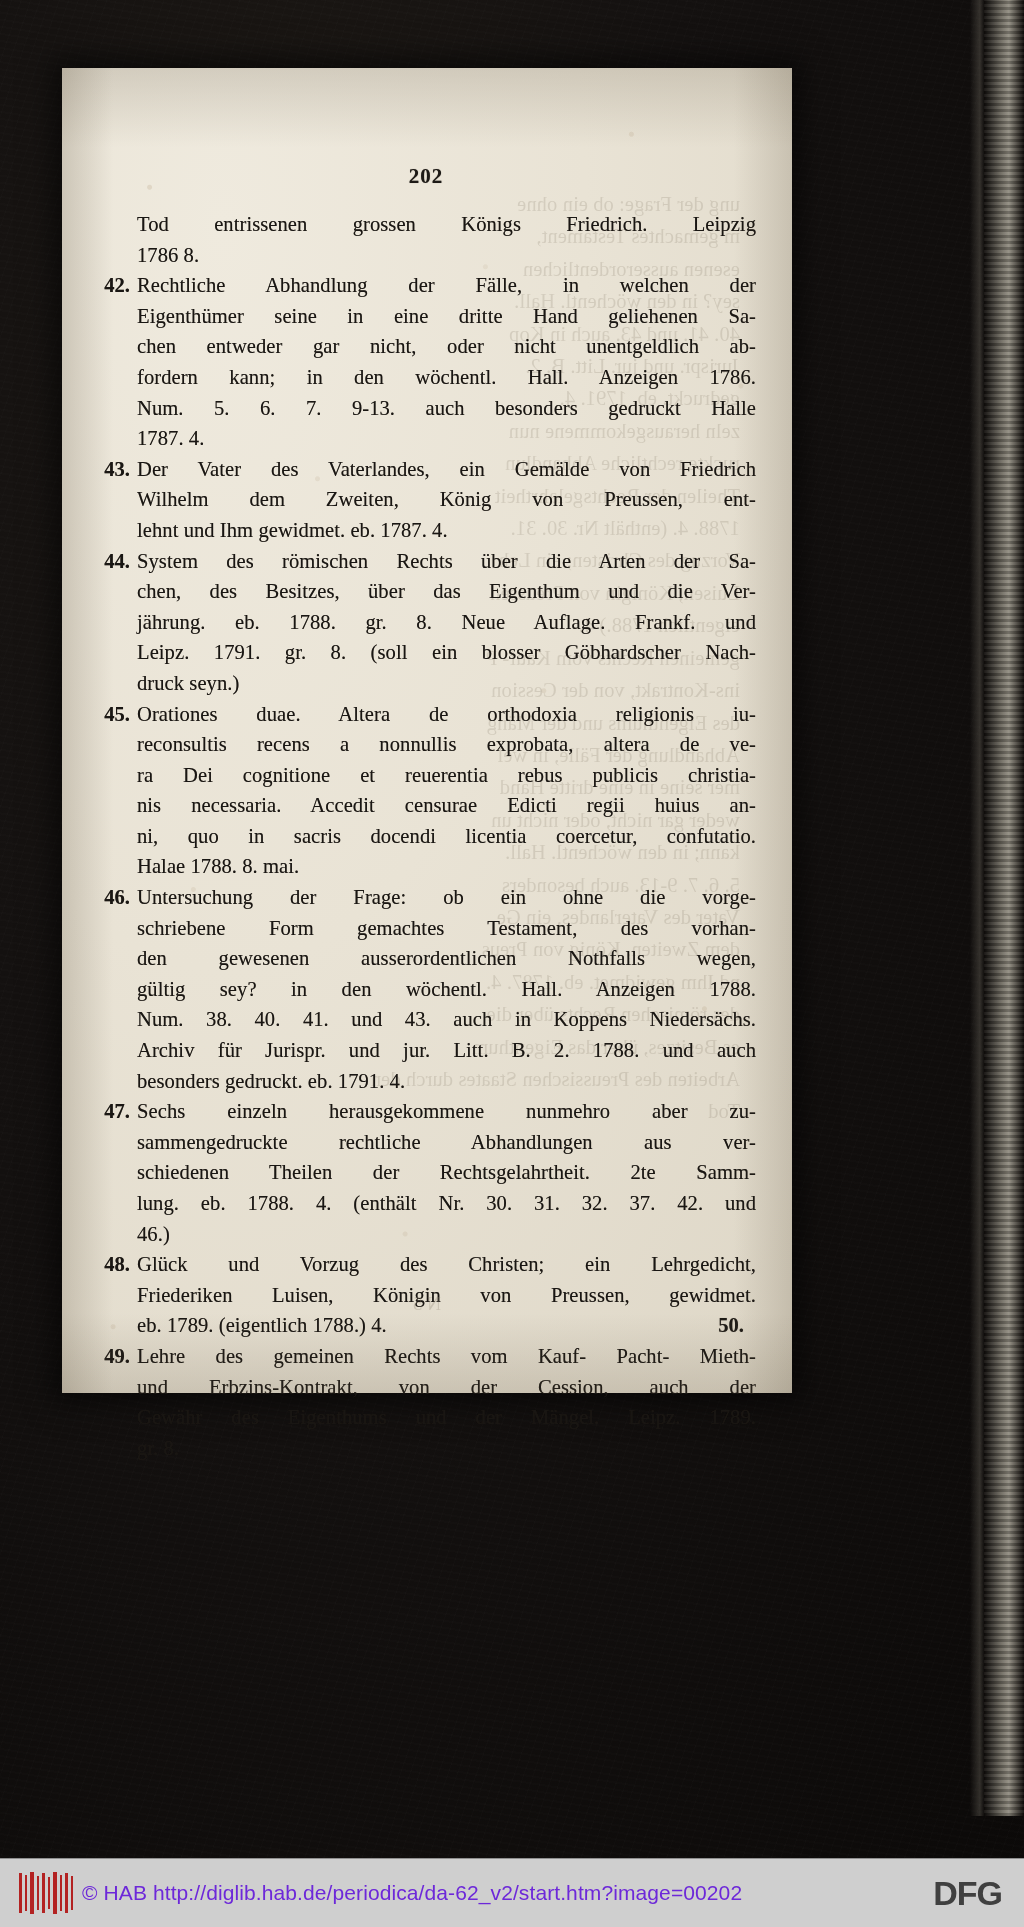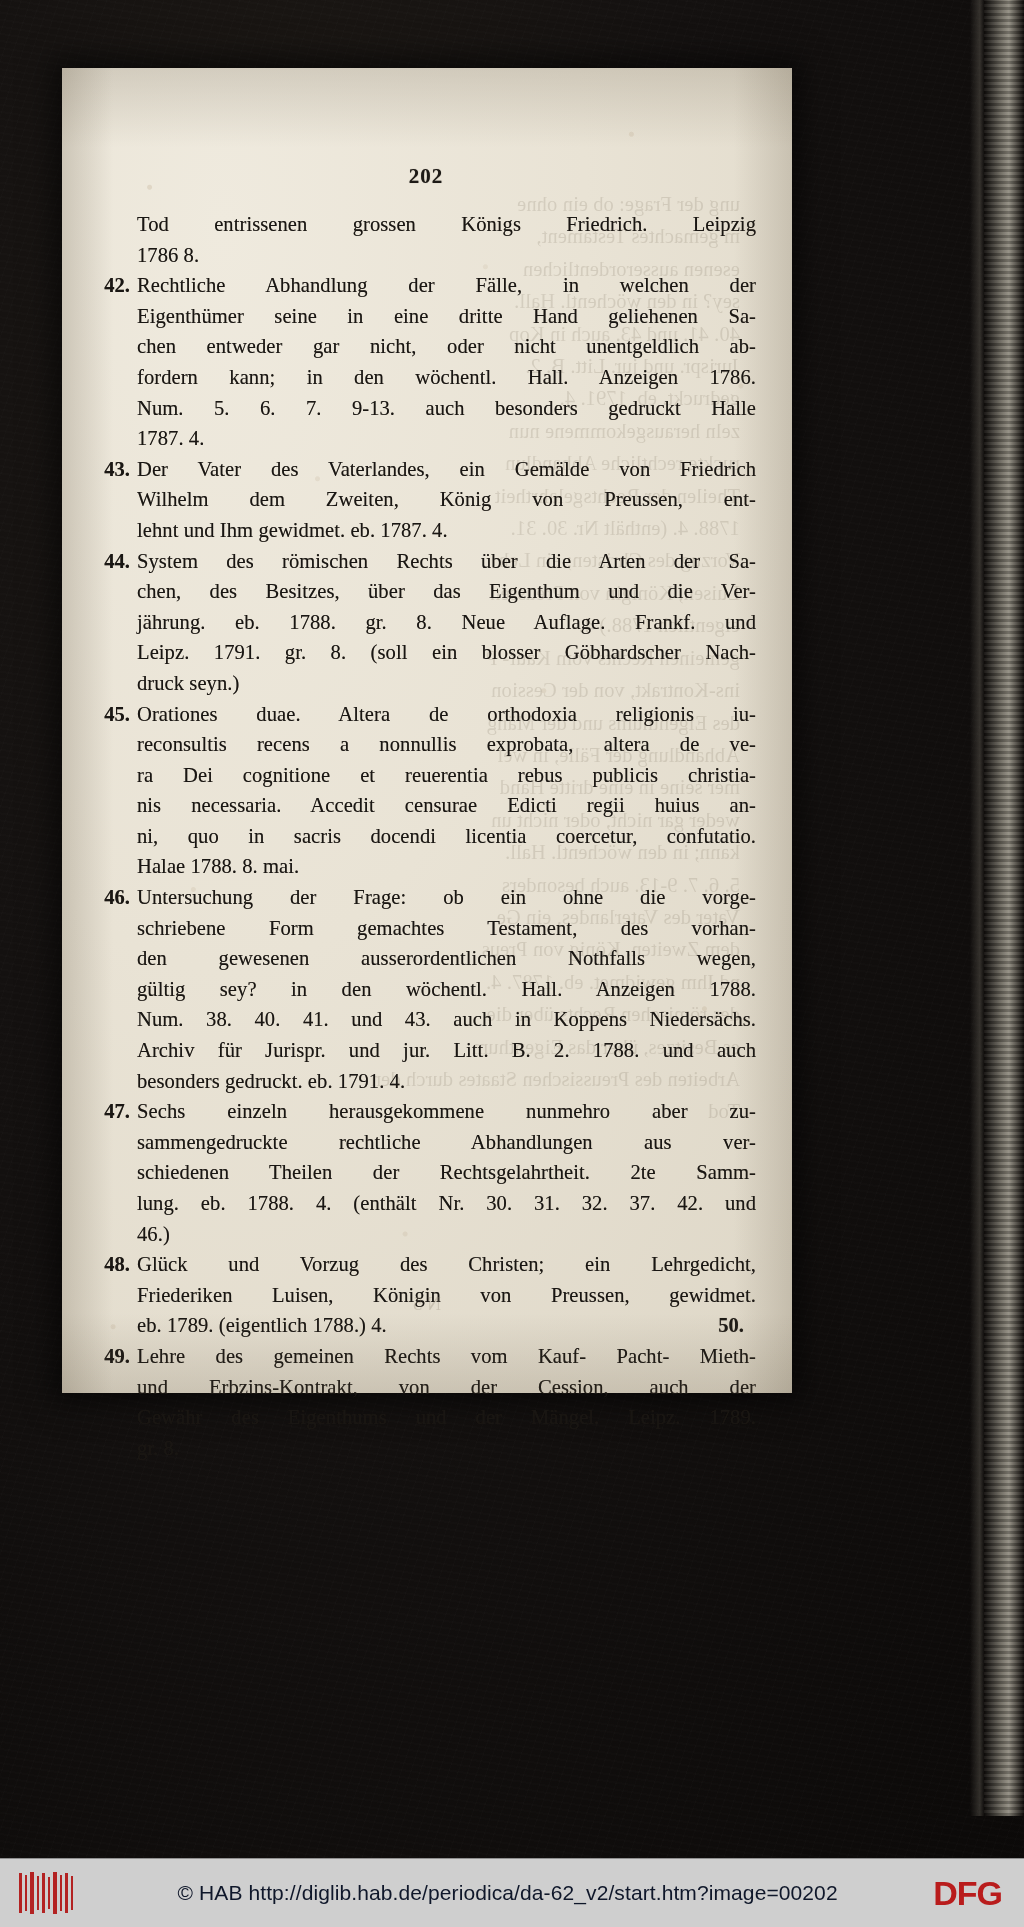--- a/index.html
+++ b/index.html
@@ -165,35 +165,35 @@
     border-top:1px solid #8f8f8f;
   }
   #hab-mark{
     width:72px;height:52px;margin-left:10px;
     flex:0 0 auto;
     display:flex;align-items:center;justify-content:center;
   }
   #hab-mark svg{display:block;}
   #footer-url{
     flex:1 1 auto;
-    text-align:center;
+    text-align:left;
     font-family:"Liberation Sans",sans-serif;
     font-size:21px;
-    color:#0f172a;
+    color:#6d28d9;
     letter-spacing:.1px;
     white-space:nowrap;
   }
   #dfg-logo{
     flex:0 0 auto;
     margin-right:22px;
     font-family:"Liberation Sans",sans-serif;
     font-weight:700;
     font-size:34px;
     letter-spacing:-1px;
-    color:#b91c1c;
+    color:#404040;
   }
 </style>
 </head>
 <body>
 
 <div id="scan-bed"></div>
 <div id="edge-gloss"></div>
 <div id="book-edge"></div>
 
 <div id="page-sheet">

